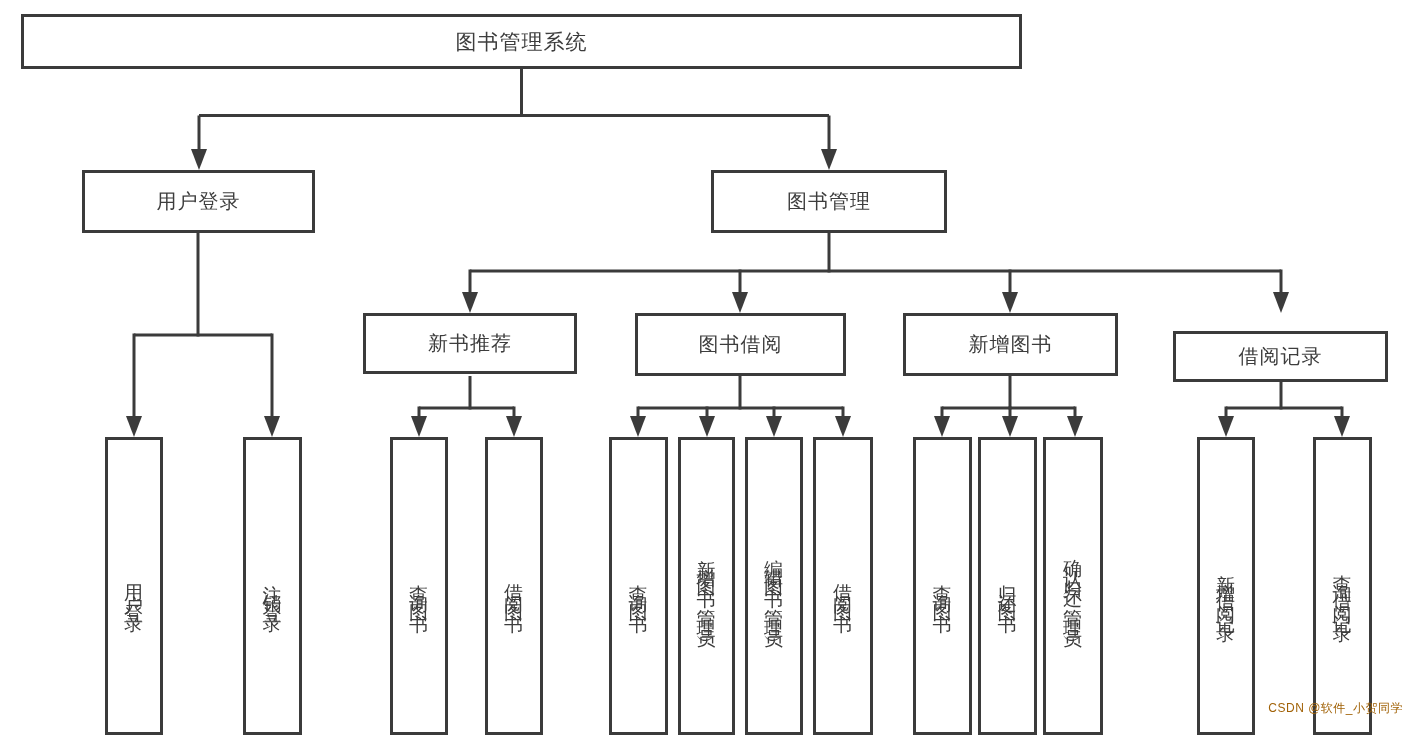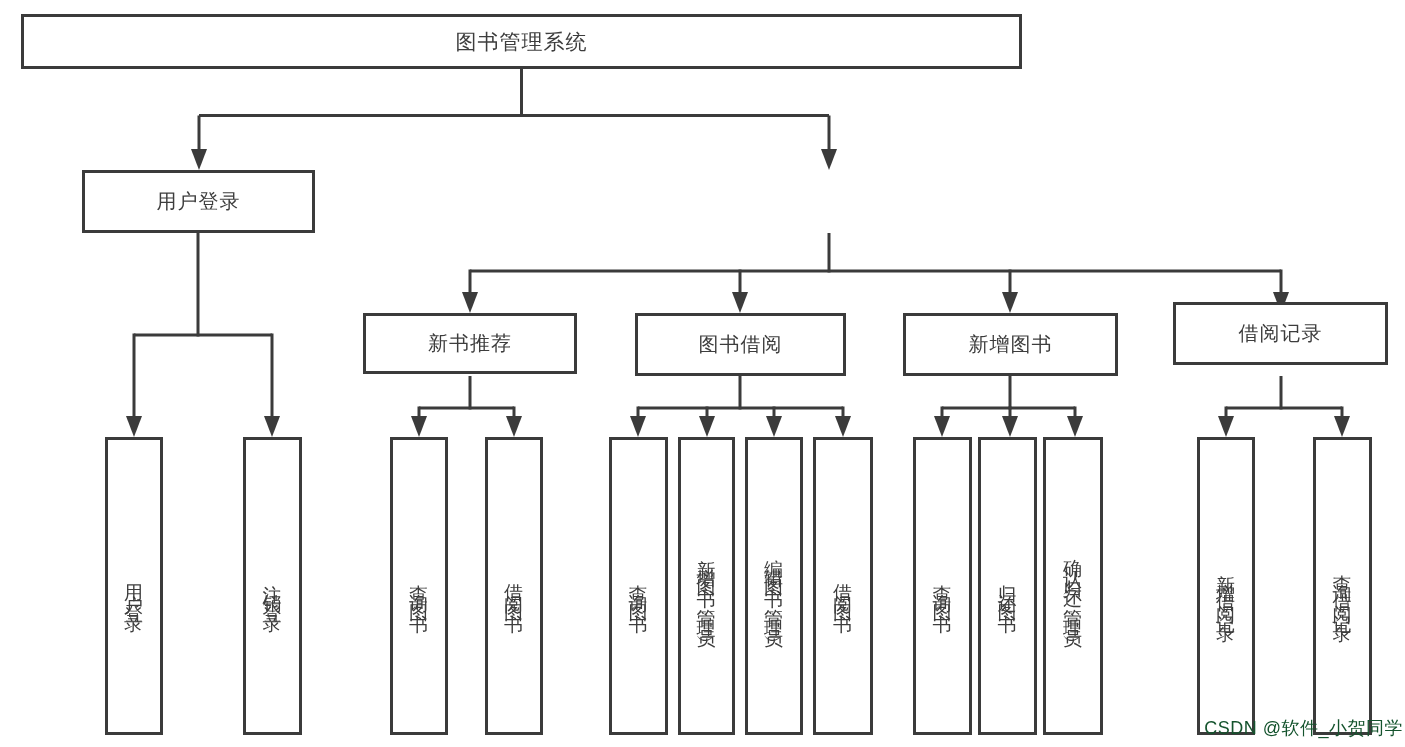--- a/index.html
+++ b/index.html
@@ -27,24 +27,24 @@
   .box.leaf{
     font-size:19px;
     writing-mode:vertical-rl;
     text-orientation:mixed;
     letter-spacing:10px;
     line-height:1;
     padding-top:6px;
   }
   .watermark{
     position:absolute;
-    right:2px;top:716px;
-    font-size:18px;
+    right:2px;top:700px;
+    font-size:12px;
     letter-spacing:0.5px;
-    color:#14532d;
+    color:#a16207;
     z-index:5;
     white-space:nowrap;
   }
 </style>
 </head>
 <body>
 
 <div class="canvas">
 
   <svg class="wires" width="1405" height="747" aria-hidden="true">
@@ -112,25 +112,26 @@
       <polygon points="1002,416 1018,416 1010,437"></polygon>
       <polygon points="1067,416 1083,416 1075,437"></polygon>
       <polygon points="1218,416 1234,416 1226,437"></polygon>
       <polygon points="1334,416 1350,416 1342,437"></polygon>
     </g>
   </svg>
 
   <div class="box root" style="left:21px;top:14px;width:1001px;height:55px">图书管理系统</div>
 
   <div class="box h" style="left:82px;top:170px;width:233px;height:63px">用户登录</div>
+  <div class="box h" style="left:711px;top:170px;width:236px;height:63px">图书管理</div>
 
   <div class="box h" style="left:363px;top:313px;width:214px;height:61px">新书推荐</div>
   <div class="box h" style="left:635px;top:313px;width:211px;height:63px">图书借阅</div>
   <div class="box h" style="left:903px;top:313px;width:215px;height:63px">新增图书</div>
-  <div class="box h" style="left:1173px;top:302px;width:215px;height:63px">借阅记录</div>
+  <div class="box h" style="left:1173px;top:331px;width:215px;height:51px">借阅记录</div>
 
   <div class="box leaf" style="left:105px;top:437px;width:58px;height:298px">用户登录</div>
   <div class="box leaf" style="left:243px;top:437px;width:59px;height:298px">注销登录</div>
 
   <div class="box leaf" style="left:390px;top:437px;width:58px;height:298px">查询图书</div>
   <div class="box leaf" style="left:485px;top:437px;width:58px;height:298px">借阅图书</div>
 
   <div class="box leaf" style="left:609px;top:437px;width:59px;height:298px">查询图书</div>
   <div class="box leaf" style="left:678px;top:437px;width:57px;height:298px">新增图书（管理员）</div>
   <div class="box leaf" style="left:745px;top:437px;width:58px;height:298px">编辑图书（管理员）</div>

